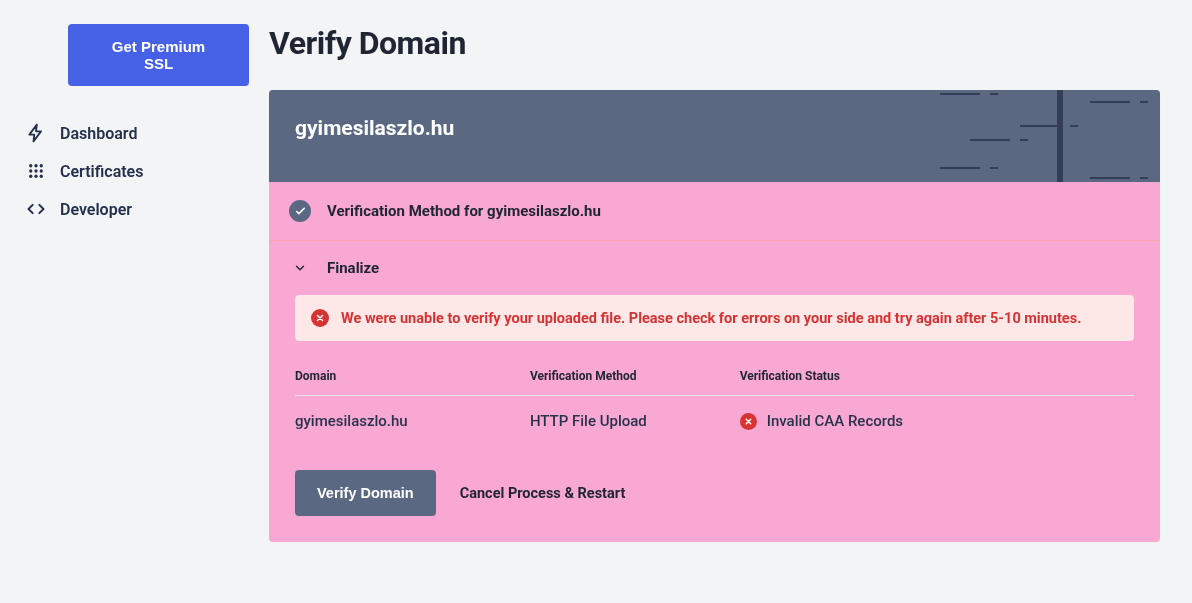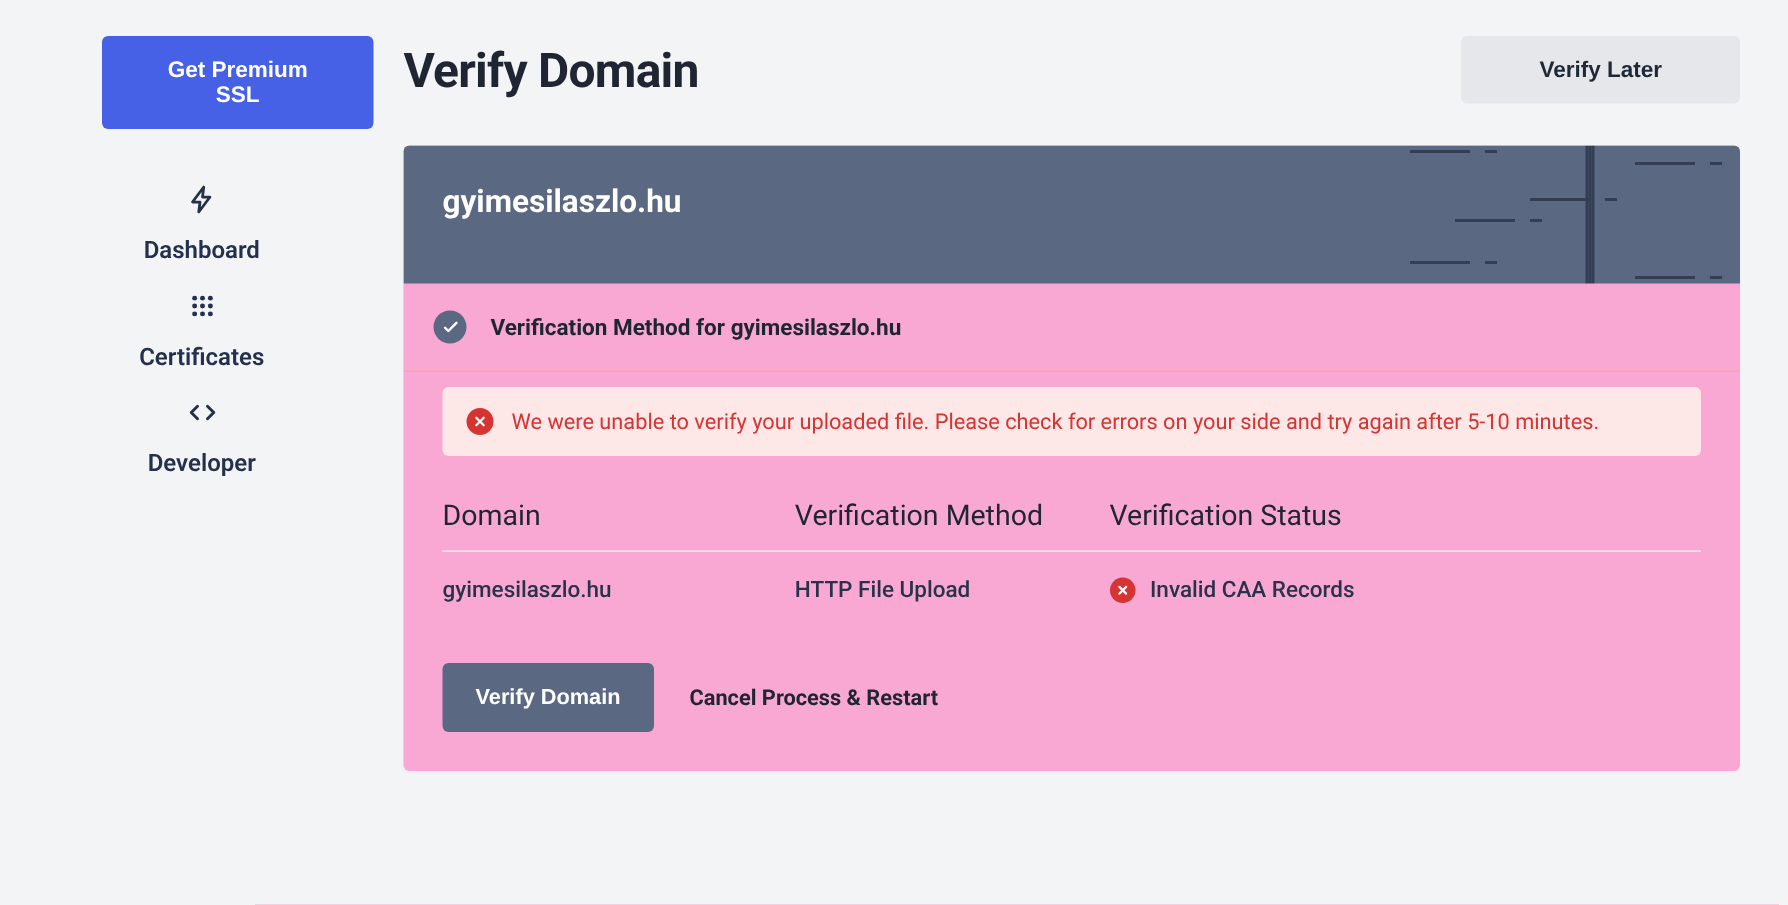--- a/index.html
+++ b/index.html
@@ -25,28 +25,27 @@
     padding: 14px 28px;
     font-size: 15px;
     font-weight: 600;
     cursor: pointer;
     margin-bottom: 28px;
     margin-left: 48px;
   }
   .nav-list { list-style: none; }
   .nav-item {
     display: flex;
-    align-items: center;
+    align-items: flex-end;
     gap: 14px;
     padding: 9px 6px;
     font-size: 16px;
     font-weight: 600;
     color: #24314d;
     cursor: pointer;
-    flex-direction: column;
   }
   .nav-item .icon { width: 20px; height: 20px; display:flex; align-items:center; justify-content:center; color:#24314d; }
   .main {
     flex: 1;
     padding: 24px 32px 24px 0;
     min-width: 0;
   }
   .header-row {
     display: flex;
     justify-content: space-between;
@@ -103,30 +102,30 @@
   .content-pad { padding: 10px 26px 26px 26px; }
   .alert-error {
     background: #fde7e7;
     color: #d63333;
     border-radius: 4px;
     padding: 14px 16px;
     display: flex;
     align-items: center;
     gap: 12px;
     font-size: 14.5px;
-    font-weight: 400;
+    font-weight: 700;
     margin-bottom: 20px;
   }
   .error-circle {
     width: 18px; height: 18px; border-radius:50%; background:#d63333; flex-shrink:0;
     display:flex; align-items:center; justify-content:center;
   }
   table { width: 100%; border-collapse: collapse; }
   thead th {
-    text-align: left; font-size: 19px; font-weight: 400; color:#1f2533;
+    text-align: left; font-size: 12px; font-weight: 700; color:#1f2533;
     padding: 8px 0 12px 0; border-bottom: 1px solid #e5e7eb;
   }
   tbody td {
     padding: 16px 0; font-size: 15px; color:#28334a; font-weight: 500;
   }
   .status-cell { display:flex; align-items:center; gap:10px; }
   .status-x {
     width: 17px; height: 17px; border-radius:50%; background:#d63333; flex-shrink:0;
     display:flex; align-items:center; justify-content:center;
   }
@@ -178,21 +177,20 @@
             </svg>
         </span>
         <span>Developer</span>
       </li>
     </ul>
   </aside>
 
   <main class="main">
     <div class="header-row">
       <h1 class="page-title">Verify Domain</h1>
-      <button class="verify-later-btn">Verify Later</button>
     </div>
 
     <div class="card">
       <div class="banner">
         <h2>gyimesilaszlo.hu</h2>
         <div class="banner-deco">
           <svg viewBox="0 0 230 120" preserveAspectRatio="xMaxYMid slice">
             <g stroke="#2f3a50" stroke-width="2" fill="none" opacity="0.9">
               <path d="M10 18 h40 M60 18 h8 M160 26 h40 M210 26 h8"></path>
               <path d="M90 50 h40 M140 50 h8 M40 64 h40 M90 64 h8"></path>
@@ -206,20 +204,28 @@
 
       <div class="step-row">
         <span class="check-circle">
           <svg viewBox="0 0 24 24" width="13" height="13" fill="none" stroke="#fff" stroke-width="3" stroke-linecap="round" stroke-linejoin="round">
               <path d="M5 12l4 4 10-10"></path>
             </svg>
         </span>
         <span class="step-label">Verification Method for gyimesilaszlo.hu</span>
       </div>
 
+      <div class="step-row finalize">
+        <span class="chevron">
+          <svg viewBox="0 0 24 24" width="14" height="14" fill="none" stroke="currentColor" stroke-width="2.4" stroke-linecap="round" stroke-linejoin="round">
+              <path d="M6 9l6 6 6-6"></path>
+            </svg>
+        </span>
+        <span class="step-label">Finalize</span>
+      </div>
 
       <div class="content-pad">
         <div class="alert-error">
           <span class="error-circle">
             <svg viewBox="0 0 24 24" width="10" height="10" fill="none" stroke="#fff" stroke-width="3.5" stroke-linecap="round">
                 <path d="M6 6l12 12M18 6L6 18"></path>
               </svg>
           </span>
           <span>We were unable to verify your uploaded file. Please check for errors on your side and try again after 5-10 minutes.</span>
         </div>

